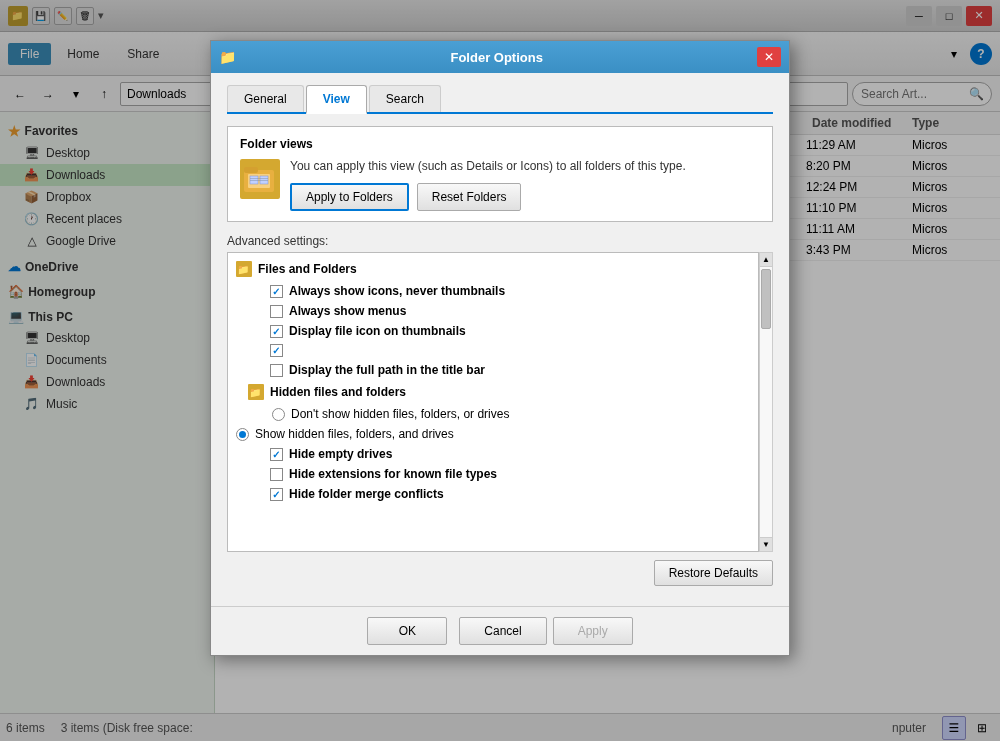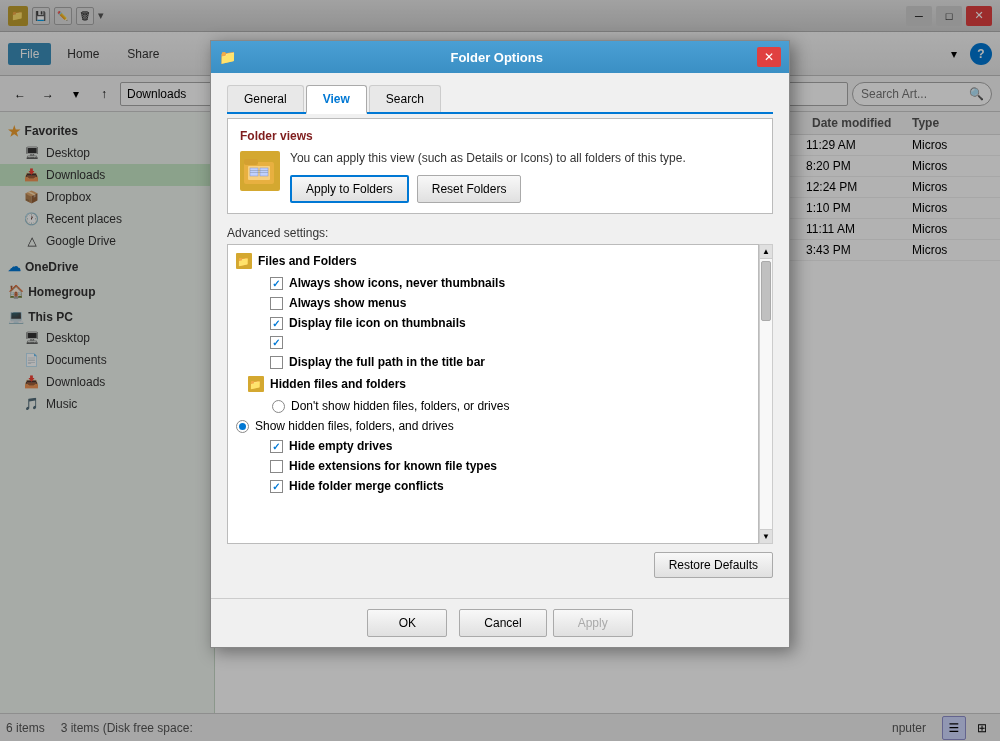--- a/index.html
+++ b/index.html
@@ -163,21 +163,21 @@
       width: 24px; height: 20px; background: #e04040; border: none; color: white; font-size: 12px; cursor: pointer; border-radius: 2px; display: flex; align-items: center; justify-content: center;
     }
     .dialog-content {
       padding: 12px 16px;
     }
 
     
     .tab-bar {
       display: flex;
       border-bottom: 2px solid #0078d4;
-      margin-bottom: 4px;
+      margin-bottom: 12px;
     }
     .tab {
       padding: 6px 16px;
       font-size: 12px;
       cursor: pointer;
       border: 1px solid #ccc;
       border-bottom: none;
       background: #e8e8e8;
       margin-right: 2px;
       border-radius: 3px 3px 0 0;
@@ -191,21 +191,21 @@
       color: #0078d4;
     }
 
     
     .section-group {
       border: 1px solid #bbb;
       padding: 10px 12px;
       margin-bottom: 12px;
       background: white;
     }
-    .section-title { font-size: 12px; font-weight: bold; color: #7f1d1d; margin-bottom: 8px; }
+    .section-title { font-size: 12px; font-weight: bold; color: #000000; margin-bottom: 8px; }
     .folder-views-row {
       display: flex;
       align-items: flex-start;
       gap: 10px;
     }
     .folder-icon-img {
       width: 40px; height: 40px; background: #d4a830; border-radius: 2px;
       display: flex; align-items: center; justify-content: center; font-size: 20px; flex-shrink: 0;
     }
     .folder-views-text { font-size: 12px; color: #333; margin-bottom: 10px; }
@@ -411,21 +411,21 @@
         </div>
         <div class="file-row">
           <span>📄</span>
           <span class="col-name"></span>
           <span class="col-modified">12:24 PM</span>
           <span class="col-type">Micros</span>
         </div>
         <div class="file-row">
           <span>📄</span>
           <span class="col-name"></span>
-          <span class="col-modified">1:10 PM</span>
+          <span class="col-modified">11:10 PM</span>
           <span class="col-type">Micros</span>
         </div>
         <div class="file-row">
           <span>📄</span>
           <span class="col-name"></span>
           <span class="col-modified">11:11 AM</span>
           <span class="col-type">Micros</span>
         </div>
         <div class="file-row">
           <span>📄</span>

